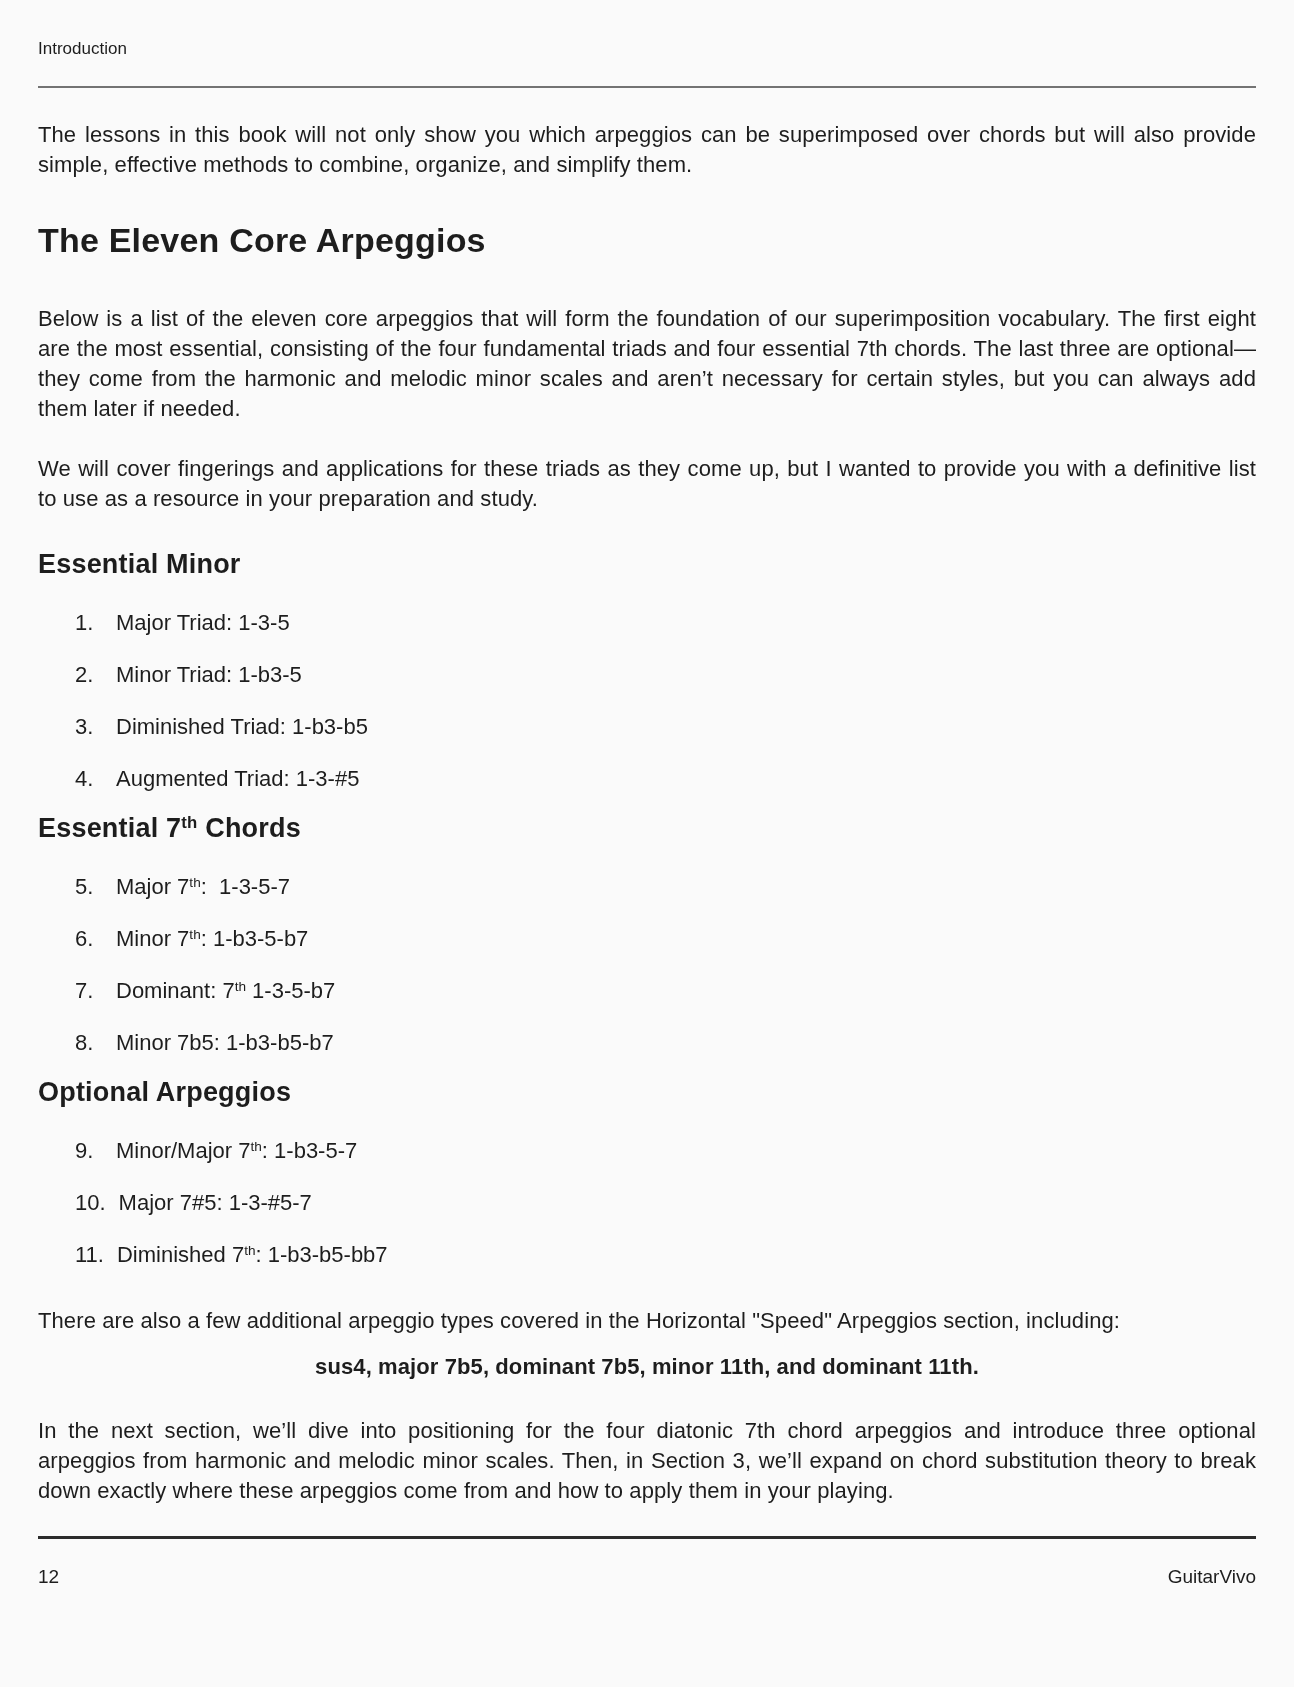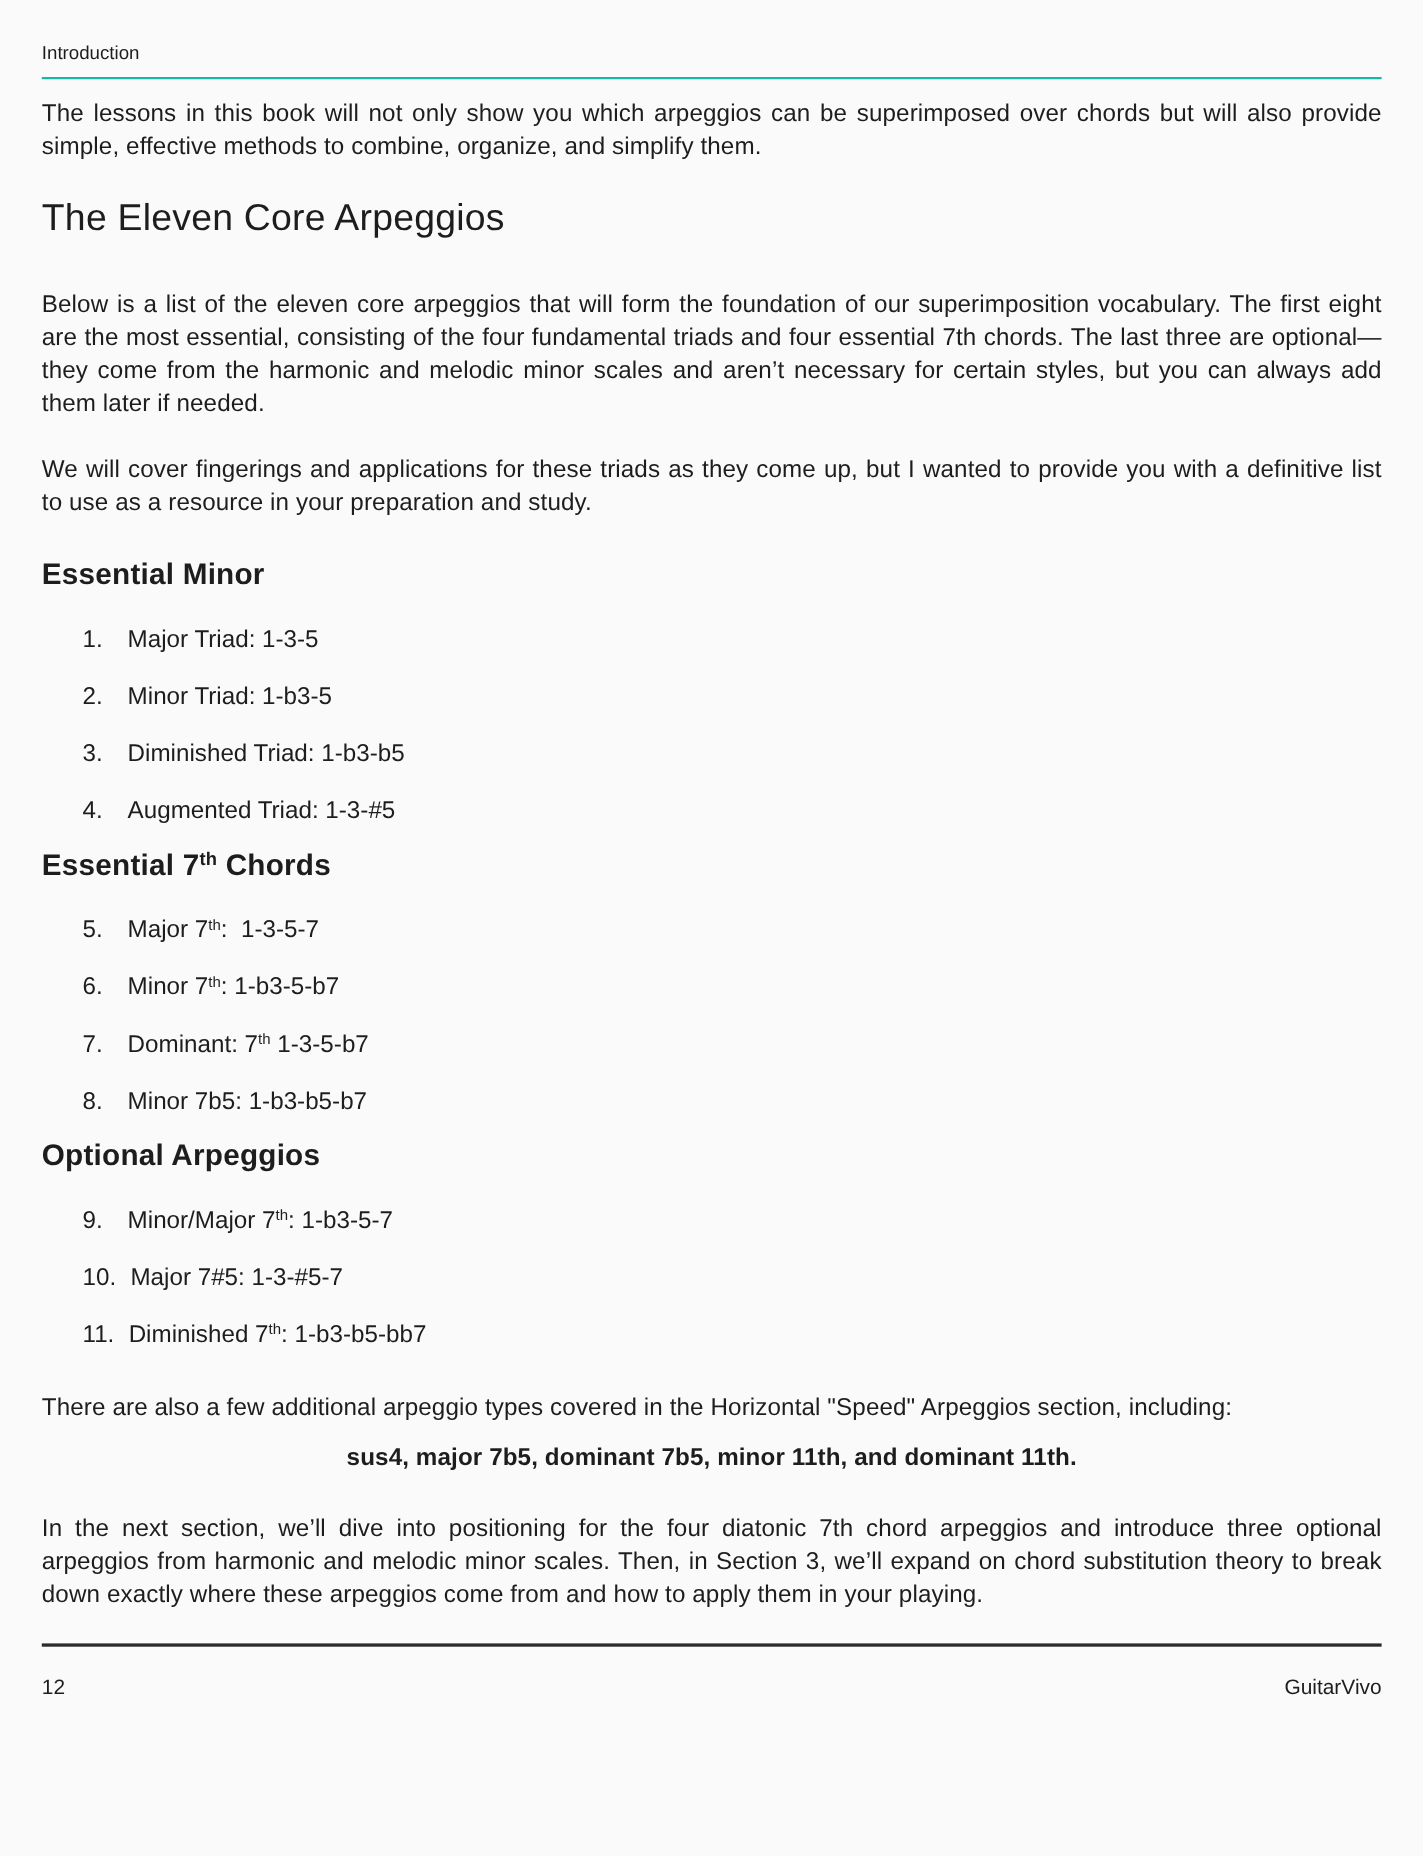--- a/index.html
+++ b/index.html
@@ -10,35 +10,35 @@
     height: 1687px;
     background: #fafafa;
     color: #1d1d1d;
     font-family: "Liberation Sans", "DejaVu Sans", sans-serif;
     padding: 38px 38px 0 38px;
     overflow: hidden;
   }
   .running-header {
     font-size: 17px;
     line-height: 22px;
-    padding-bottom: 10px;
-    border-bottom: 2px solid #14b8a6;
+    padding-bottom: 26px;
+    border-bottom: 2px solid #737373;
   }
   p.body-text {
     font-size: 22px;
     line-height: 30px;
     text-align: justify;
     letter-spacing: 0.1px;
   }
-  .intro-para   { margin-top: 16px; }
+  .intro-para   { margin-top: 32px; }
   h1.main-title {
-    margin-top: 30px;
+    margin-top: 40px;
     font-size: 34px;
     line-height: 40px;
-    font-weight: normal;
+    font-weight: bold;
     letter-spacing: 0.2px;
   }
   .overview-para   { margin-top: 44px; }
   .fingerings-para { margin-top: 30px; }
   h2.section-heading {
     font-size: 27px;
     line-height: 32px;
     font-weight: bold;
     margin-top: 34px;
     letter-spacing: 0.2px;

